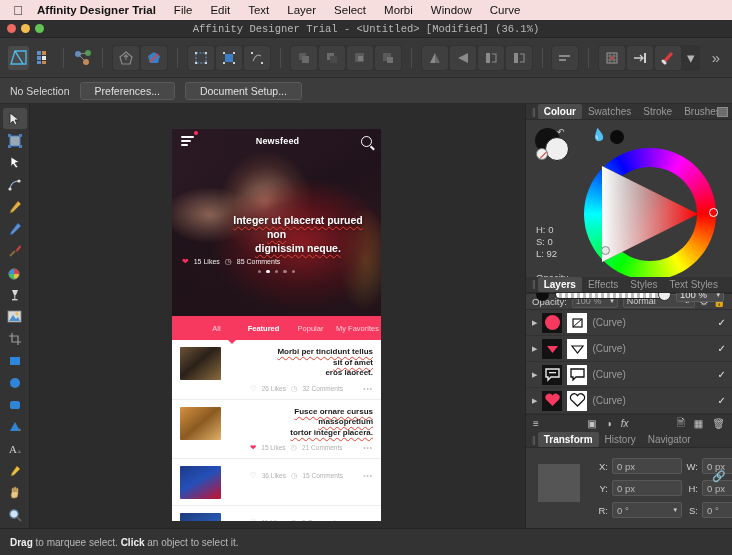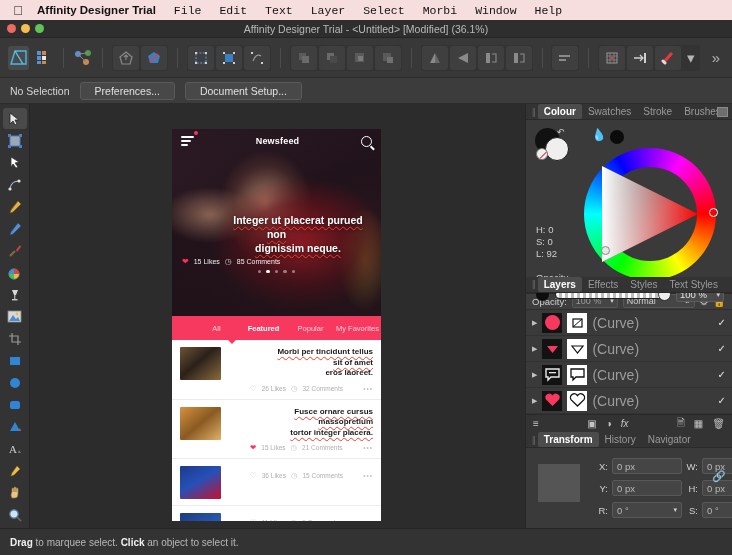--- a/index.html
+++ b/index.html
@@ -11,33 +11,33 @@
   }
   .app { position:relative; width:732px; height:555px; }
 
   
   .menubar{
     height:20px; background:#f7dede; display:flex; align-items:center;
     padding:0 8px; gap:0; color:#111; font-size:11.5px;
   }
   .apple-logo{ width:20px; text-align:center; font-size:13px; line-height:1; color:#111;}
   .menubar .app-name{ font-weight:bold; padding:0 9px; }
-  .menubar .mi{ padding:0 9px;font-family:Liberation Mono, monospace; }
+  .menubar .mi{ padding:0 9px; }
 
   
   .titlebar{
     height:18px; background:#2e2e2e; display:flex; align-items:center;
     position:relative; border-bottom:1px solid #252525;
   }
   .traffic{ display:flex; gap:5px; padding-left:7px; }
   .dot{ width:9px;height:9px;border-radius:50%; }
   .dot.r{background:#ec6a5f;} .dot.y{background:#f4bd4f;} .dot.g{background:#61c455;}
   .title-text{
     position:absolute; left:0; right:0; text-align:center;
-    font-size:10.5px; color:#b9b9b9; pointer-events:none;
+    font-size:10.5px; color:#b9b9b9; pointer-events:none;font-family:Liberation Mono, monospace;
   }
 
   
   .toolbar{
     height:40px; background:#383838; display:flex; align-items:center;
     padding:0 8px; gap:4px; border-bottom:1px solid #2b2b2b;
   }
   .tb-btn{
     width:26px; height:24px; border-radius:3px; display:flex;
     align-items:center; justify-content:center; background:transparent;
@@ -231,21 +231,21 @@
   .lh-ic{ font-size:10px; color:#c9c9c9;}
 
   .layer-list{ background:#3a3a3a; }
   .layer-row{
     height:26px; display:flex; align-items:center; gap:5px; padding:0 6px;
     border-bottom:1px solid #323232;
   }
   .l-arrow{ color:#c0c0c0; font-size:7px;}
   .l-thumb{ width:20px;height:20px;background:#121212; display:flex;align-items:center;justify-content:center;}
   .l-thumb2{ width:20px;height:20px;background:#fff; display:flex;align-items:center;justify-content:center; position:relative;}
-  .l-name{ flex:1; font-size:14px; color:#9c9c9c;}
+  .l-name{ flex:1; font-size:10px; color:#9c9c9c;}
   .l-check{ color:#e8e8e8; font-size:10px;}
 
   .layers-foot{
     height:19px; background:#333; display:flex; align-items:center; gap:9px;
     padding:0 7px; border-top:1px solid #2a2a2a;
   }
   .lf-ic{ font-size:10px; color:#c4c4c4;}
   .lf-spacer{ flex:1;}
 
   .transform-body{ flex:1; background:#3a3a3a; position:relative; padding:10px 8px;}
@@ -276,21 +276,21 @@
   <div class="menubar">
     <div class="apple-logo"></div>
     <div class="app-name">Affinity Designer Trial</div>
     <div class="mi">File</div>
     <div class="mi">Edit</div>
     <div class="mi">Text</div>
     <div class="mi">Layer</div>
     <div class="mi">Select</div>
     <div class="mi">Morbi</div>
     <div class="mi">Window</div>
-    <div class="mi">Help</div>
+    <div class="mi">Curve</div>
   </div>
 
   <div class="titlebar">
     <div class="traffic">
       <div class="dot r"></div>
       <div class="dot y"></div>
       <div class="dot g"></div>
     </div>
     <div class="title-text">Affinity Designer Trial - &lt;Untitled&gt; [Modified] (36.1%)</div>
   </div>

